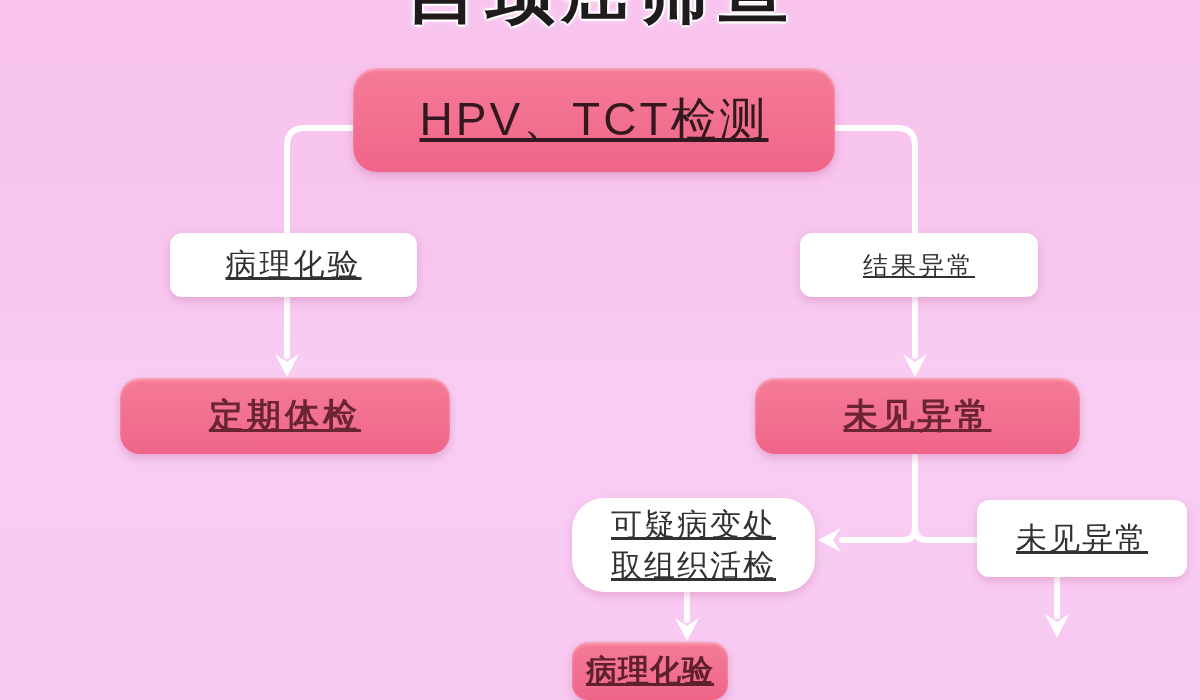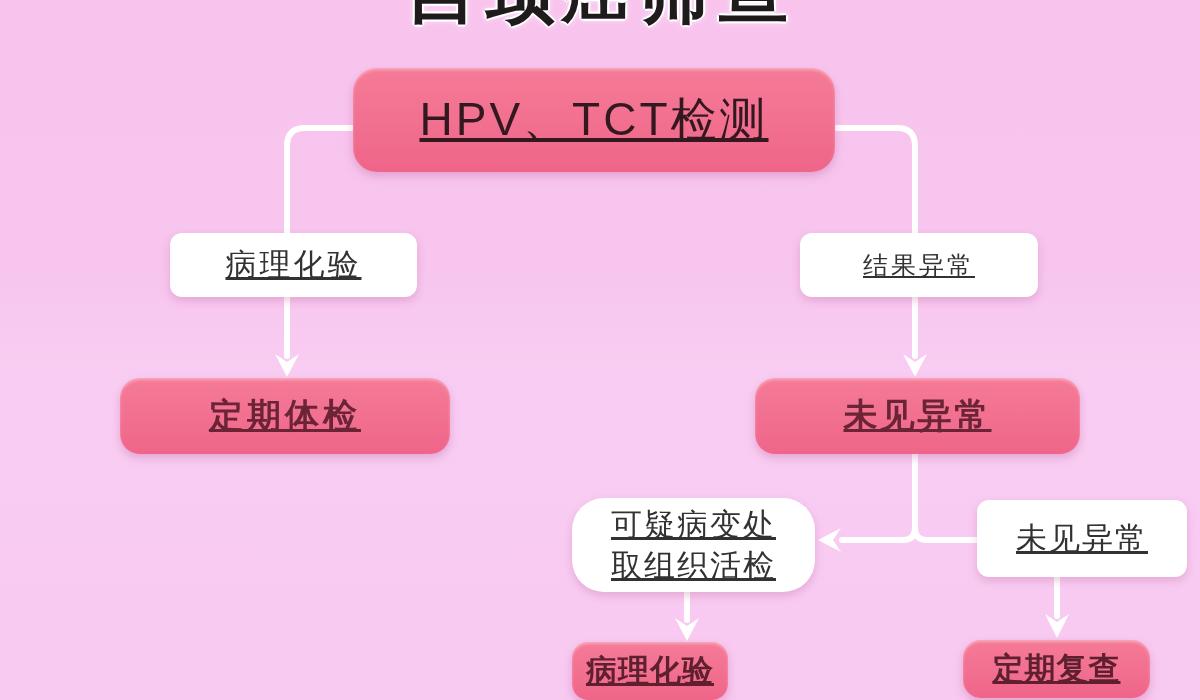--- a/index.html
+++ b/index.html
@@ -94,17 +94,14 @@
   </div>
 
   <div class="node node-white n-noab">
     <span>未见异常</span>
   </div>
 
   <div class="node node-pink n-path">
     <span>病理化验</span>
   </div>
 
-  <div class="node node-pink n-review">
-    <span>定期复查</span>
-  </div>
 
 </div>
 
 </body></html>

